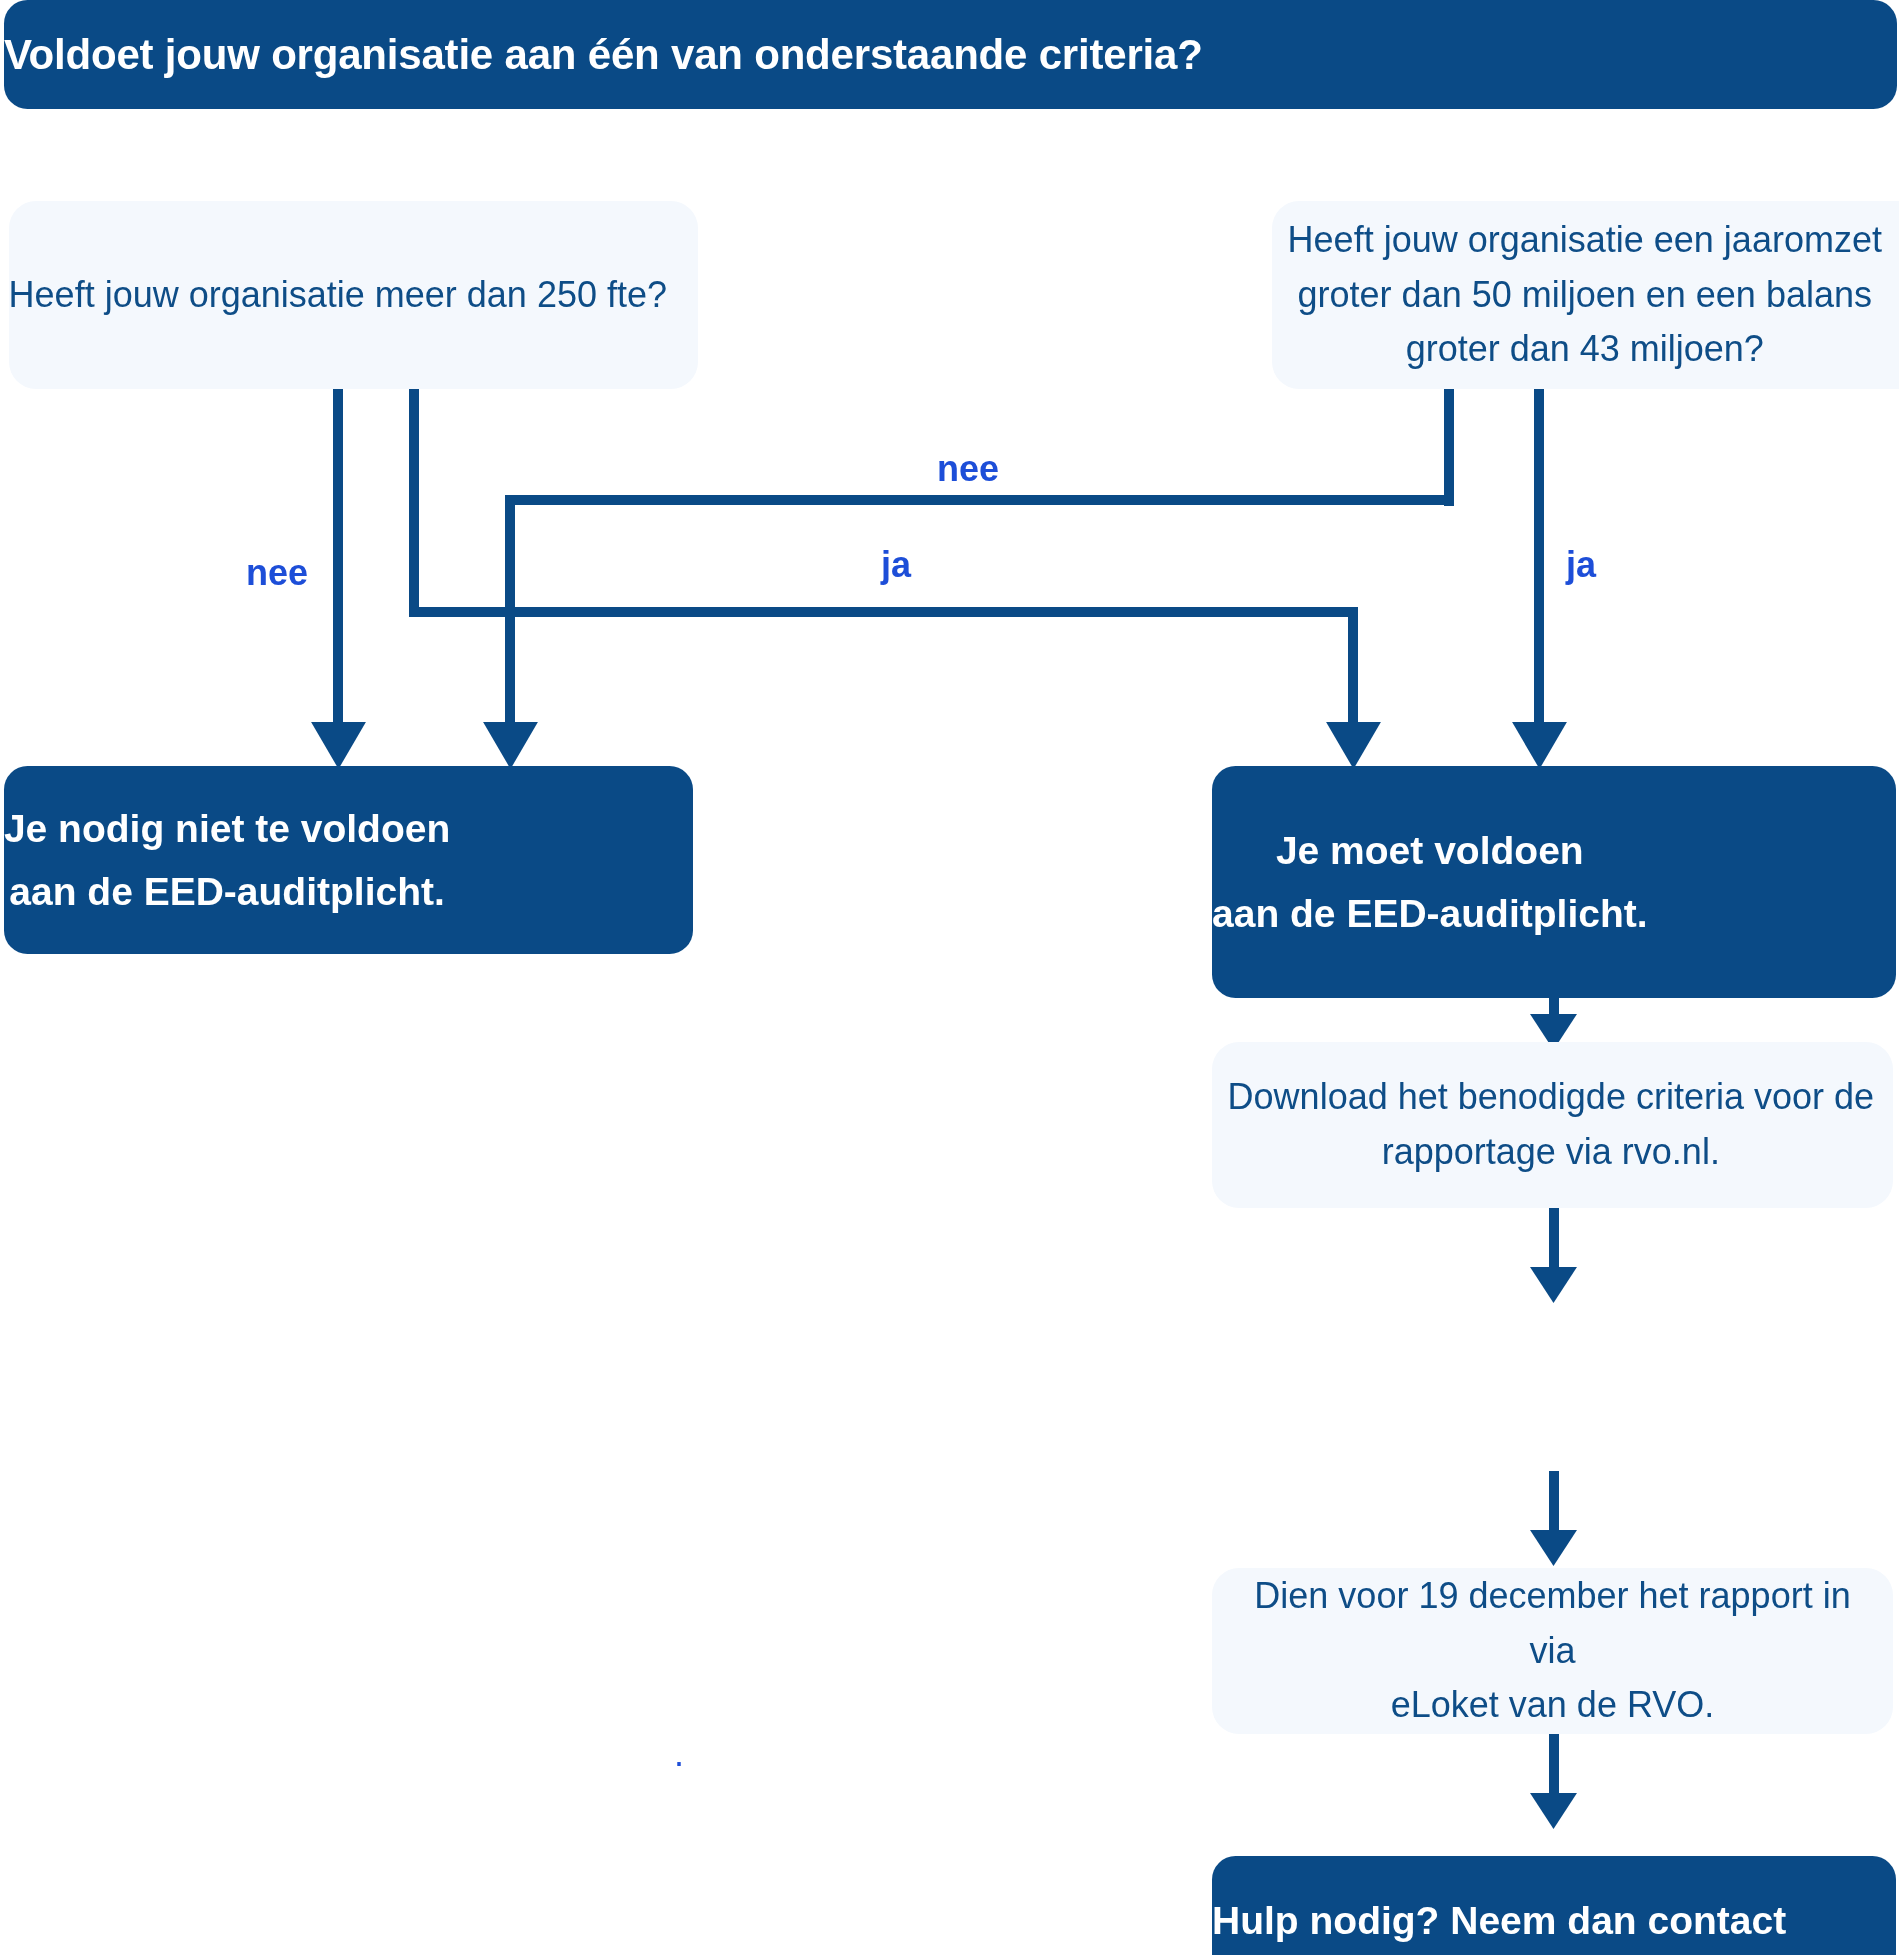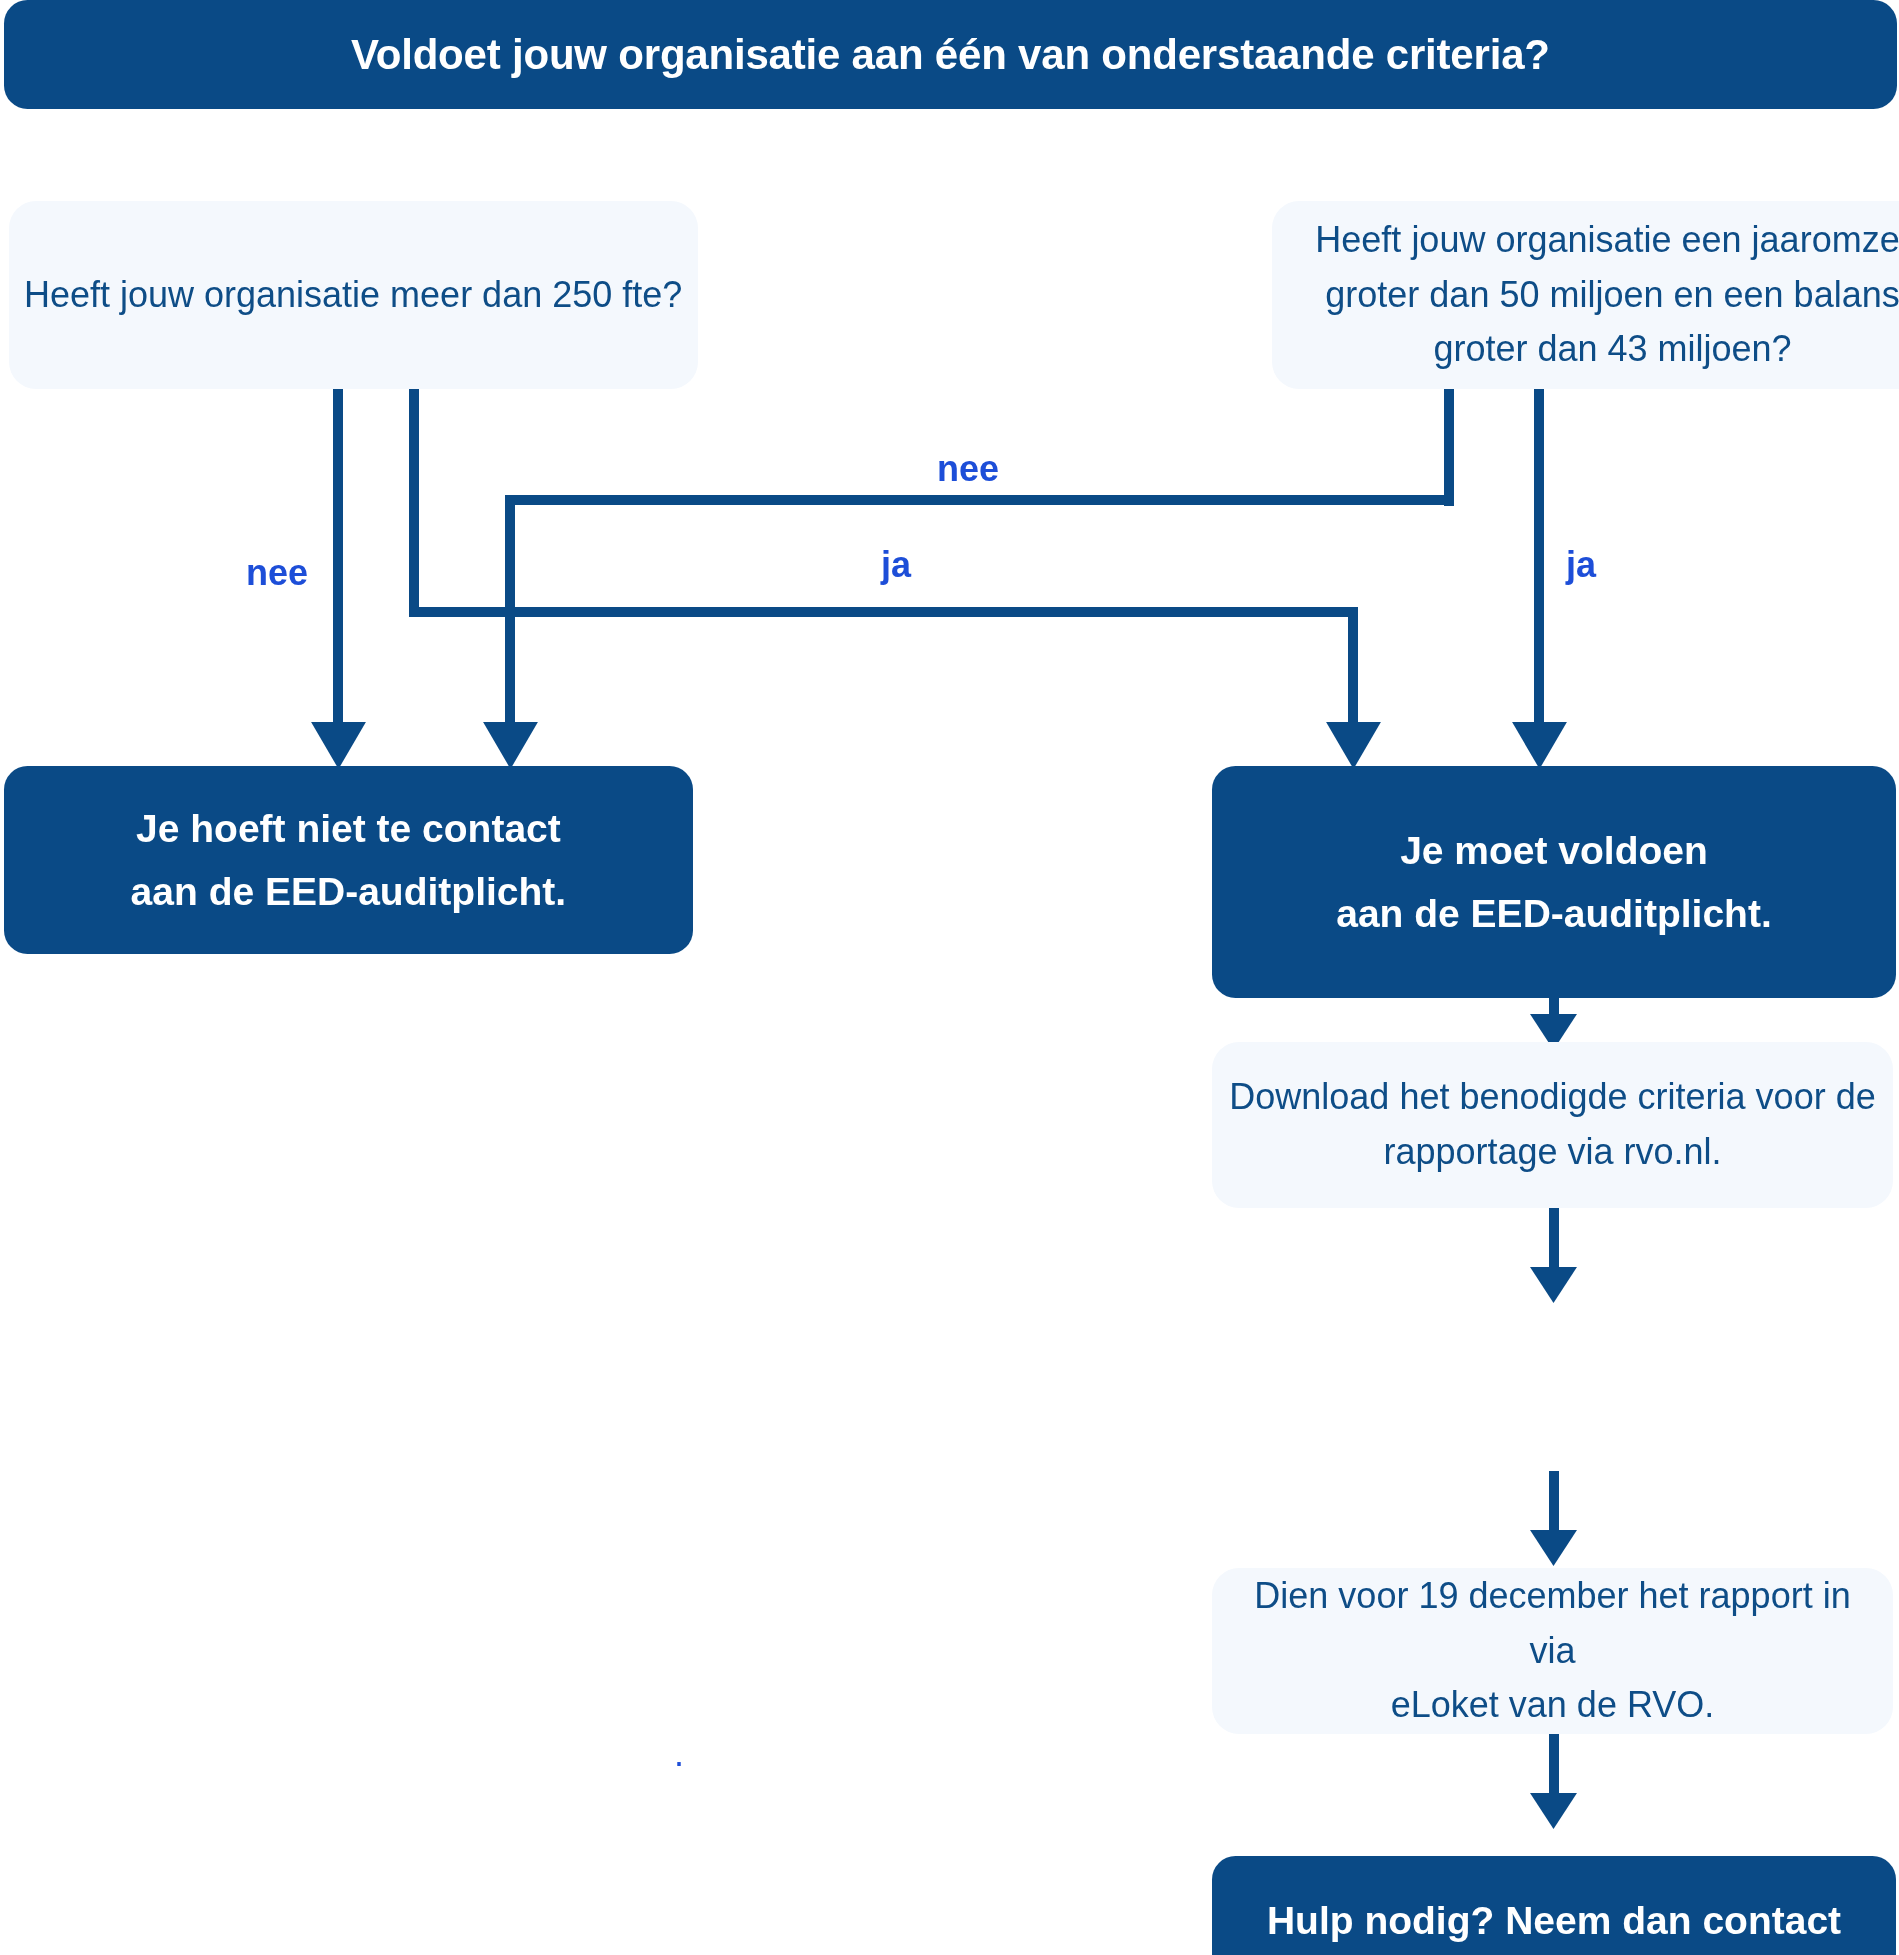--- a/index.html
+++ b/index.html
@@ -1,19 +1,19 @@
 <!DOCTYPE html>
 <html style="font-size:6.3px"><head>
 <meta charset="utf-8">
 <style>
   html,body{margin:0;padding:0;background:#ffffff;}
   body{font-family:"Liberation Sans", sans-serif;}
   #stage{position:relative;width:1899px;height:2049px;background:#fff;overflow:hidden;}
 
-  .box{position:absolute;box-sizing:border-box;display:flex;align-items:center;justify-content:center;text-align:center;}
+  .box{position:absolute;box-sizing:border-box;display:flex;align-items:center;text-align:center;}
   .box .txt{white-space:pre-line;line-height:1.52;}
 
   .hdr{background:#0a4a86;border-radius:23.5px;color:#ffffff;font-weight:bold;}
   .hdr .txt{font-size:42px;letter-spacing:-0.2px;}
 
   .light{background:#f4f8fd;border-radius:27px;color:#0e4d87;}
   .light .txt{font-size:36px;font-weight:400;}
 
   .solid{background:#0a4a86;border-radius:23.5px;color:#ffffff;}
   .solid .txt{font-size:39px;font-weight:bold;line-height:1.62;}
@@ -62,21 +62,21 @@
   </svg>
   <div class="lbl" style="left:937px;top:451px;">nee</div>
 
   <div class="conn" style="left:1534px;top:389px;width:10.2px;height:342px;background:#0a4a86;"></div>
   <svg class="conn" style="left:1512px;top:722px;width:55px;height:47px;" viewBox="0 0 140 120">
     <polygon points="0,0 140,0 70,120" fill="#0a4a86"></polygon>
   </svg>
   <div class="lbl" style="left:1566px;top:547px;">ja</div>
 
   <div class="box solid" style="left:3.9px;top:766px;width:689px;height:188px;">
-    <span class="txt">Je hoeft niet te contact
+    <span class="txt">Je nodig niet te voldoen
 aan de EED-auditplicht.</span>
   </div>
 
   <div class="box solid" style="left:1212px;top:766px;width:684px;height:232px;">
     <span class="txt">Je moet voldoen
 aan de EED-auditplicht.</span>
   </div>
 
   <div class="conn" style="left:1549px;top:954px;width:10.2px;height:66px;background:#0a4a86;"></div>
   <svg class="conn" style="left:1530px;top:1014px;width:47px;height:36px;" viewBox="0 0 120 92">

